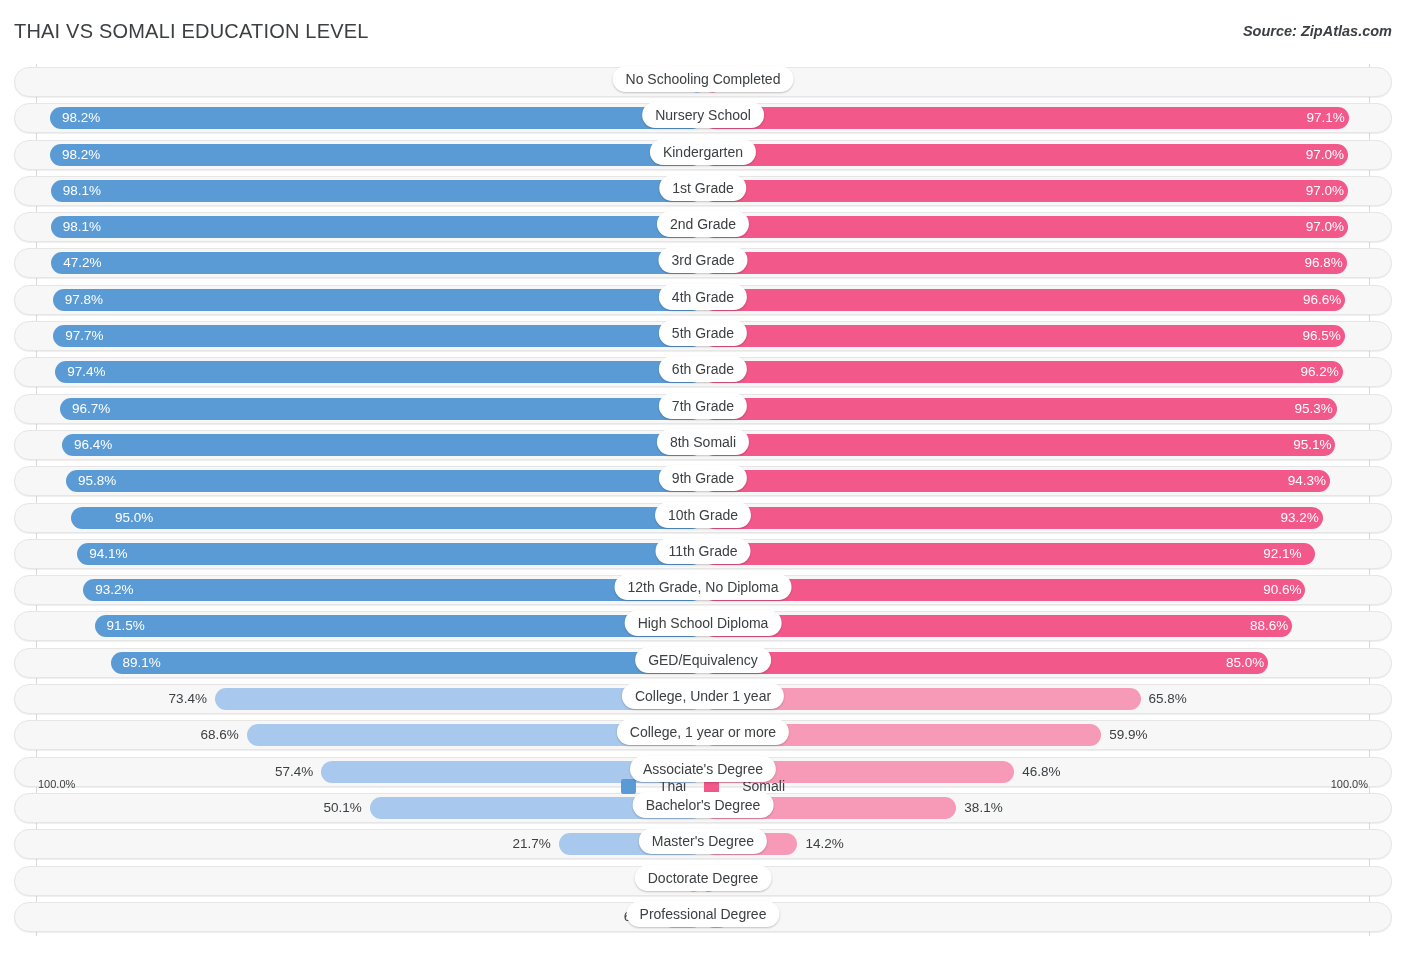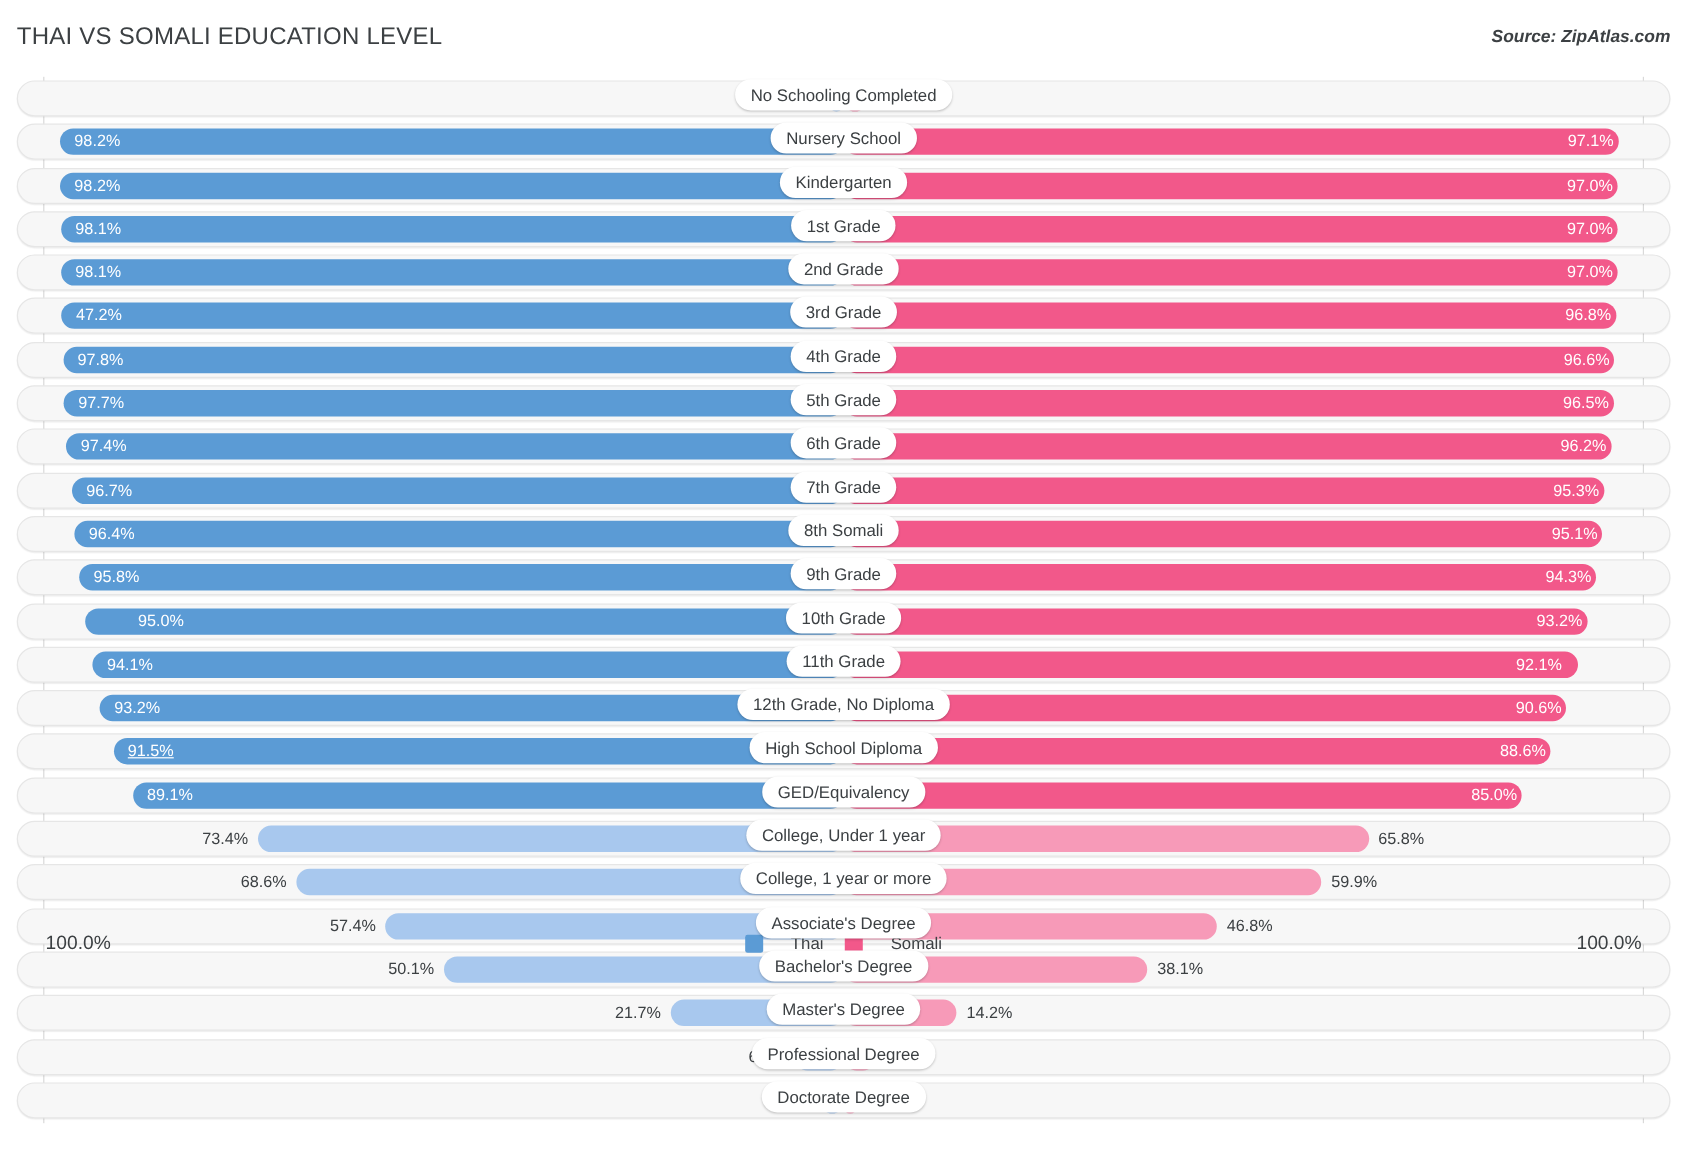--- a/index.html
+++ b/index.html
@@ -130,21 +130,21 @@
   .footer {
     position: absolute;
     left: 14px;
     right: 14px;
     bottom: 12px;
     height: 22px;
   }
   .axis-min, .axis-max {
     position: absolute;
     top: 0;
-    font-size: 16px;
+    font-size: 11px;
     color: #3c4043;
   }
   .axis-min { left: 24px; }
   .axis-max { right: 24px; }
 
   .legend {
     position: absolute;
     left: 50%;
     transform: translateX(-50%);
     top: 0;
@@ -329,21 +329,21 @@
             <div class="val val-left val-in" style="right: auto; left: calc(50% - 607.78px); transform: translateX(0px); text-align: left; width: 70px;">93.2%</div>
             <div class="bar bar-right" style="width: 602.49px; background: rgb(242, 88, 138);"></div>
             <div class="val val-right val-in" style="left: calc(50% + 540.49px); width: 58px; text-align: right;">90.6%</div>
           </div>
           <div class="center-label">12th Grade, No Diploma</div>
         </div>
         <div class="row">
           <div class="row-track"></div>
           <div class="bars">
             <div class="bar bar-left" style="width: 608.475px; background: rgb(91, 155, 213);"></div>
-            <div class="val val-left val-in" style="right: auto; left: calc(50% - 596.475px); transform: translateX(0px); text-align: left; width: 70px; text-decoration: underline;">91.5%</div>
+            <div class="val val-left val-in" style="right: auto; left: calc(50% - 596.475px); transform: translateX(0px); text-align: left; width: 70px;">91.5%</div>
             <div class="bar bar-right" style="width: 589.19px; background: rgb(242, 88, 138);"></div>
             <div class="val val-right val-in" style="left: calc(50% + 527.19px); width: 58px; text-align: right;">88.6%</div>
           </div>
           <div class="center-label">High School Diploma</div>
         </div>
         <div class="row">
           <div class="row-track"></div>
           <div class="bars">
             <div class="bar bar-left" style="width: 592.515px; background: rgb(91, 155, 213);"></div>
             <div class="val val-left val-in" style="right: auto; left: calc(50% - 580.515px); transform: translateX(0px); text-align: left; width: 70px;">89.1%</div>
@@ -398,36 +398,36 @@
             <div class="bar bar-left" style="width: 144.305px; background: rgb(168, 200, 238);"></div>
             <div class="val val-left val-out" style="right: calc(50% + 152.305px); width: 70px;">21.7%</div>
             <div class="bar bar-right" style="width: 94.43px; background: rgb(247, 154, 184);"></div>
             <div class="val val-right val-out" style="left: calc(50% + 102.43px); width: 70px; text-align: left;">14.2%</div>
           </div>
           <div class="center-label">Master's Degree</div>
         </div>
         <div class="row">
           <div class="row-track"></div>
           <div class="bars">
+            <div class="bar bar-left" style="width: 18.62px; background: rgb(168, 200, 238);"></div>
+            <div class="val val-left val-out" style="right: calc(50% + 26.62px); width: 70px;">2.8%</div>
+            <div class="bar bar-right" style="width: 11.305px; background: rgb(247, 154, 184);"></div>
+            <div class="val val-right val-out" style="left: calc(50% + 19.305px); width: 70px; text-align: left;">1.7%</div>
+          </div>
+          <div class="center-label">Doctorate Degree</div>
+        </div>
+        <div class="row">
+          <div class="row-track"></div>
+          <div class="bars">
             <div class="bar bar-left" style="width: 40.565px; background: rgb(168, 200, 238);"></div>
             <div class="val val-left val-out" style="right: calc(50% + 48.565px); width: 70px;">6.1%</div>
             <div class="bar bar-right" style="width: 27.265px; background: rgb(247, 154, 184);"></div>
             <div class="val val-right val-out" style="left: calc(50% + 35.265px); width: 70px; text-align: left;">4.1%</div>
           </div>
           <div class="center-label">Professional Degree</div>
-        </div>
-        <div class="row">
-          <div class="row-track"></div>
-          <div class="bars">
-            <div class="bar bar-left" style="width: 18.62px; background: rgb(168, 200, 238);"></div>
-            <div class="val val-left val-out" style="right: calc(50% + 26.62px); width: 70px;">2.8%</div>
-            <div class="bar bar-right" style="width: 11.305px; background: rgb(247, 154, 184);"></div>
-            <div class="val val-right val-out" style="left: calc(50% + 19.305px); width: 70px; text-align: left;">1.7%</div>
-          </div>
-          <div class="center-label">Doctorate Degree</div>
         </div>
       </div>
   </div>
 
   <div class="footer">
     <div class="axis-min">100.0%</div>
     <div class="legend" id="legend">
         <div class="legend-item">
           <span class="legend-swatch" style="background: rgb(91, 155, 213);"></span>
           <span class="legend-text">Thai</span>

